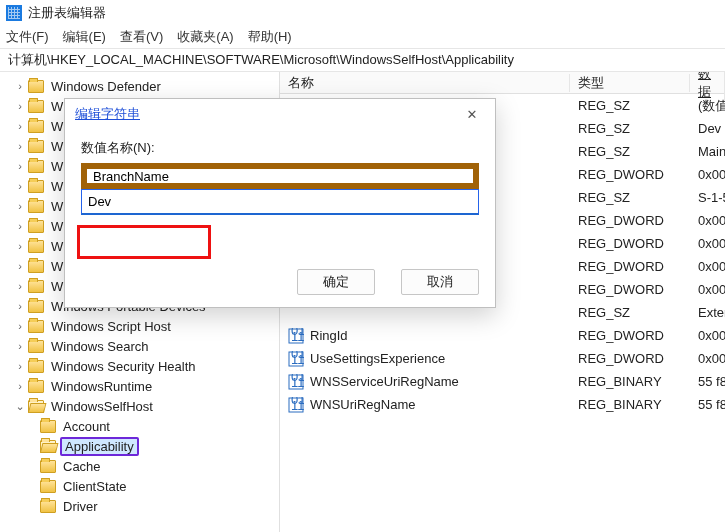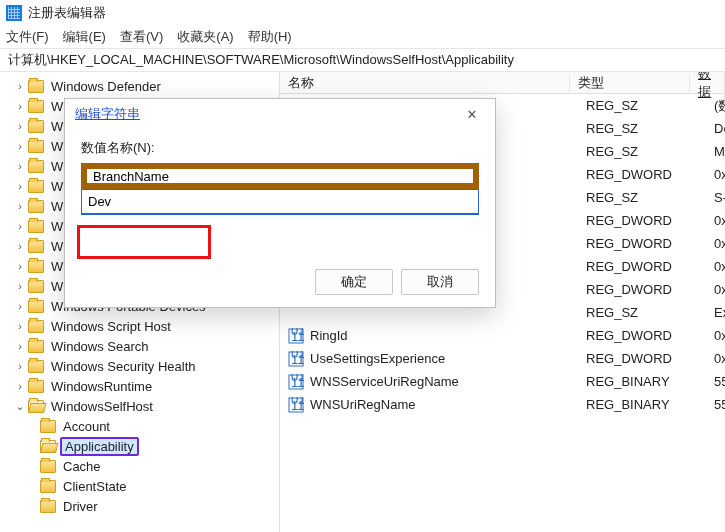--- a/index.html
+++ b/index.html
@@ -40,37 +40,37 @@
   .tree li .label { padding: 0 3px; }
   .tree li.selected .label { background: #cfe7ff; border:2px solid #6d28d9; border-radius:2px; padding: 0 3px; }
 
   
   .vheader { display:flex; height:22px; align-items:center; border-bottom:1px solid #e0e0e0; background:#fafafa;}
   .vheader .col { padding: 0 8px; border-right:1px solid #e6e6e6; font-weight:400; color:#222;}
   .col-name { width: 290px; }
   .col-type { width: 120px; }
   .col-data { flex:1;text-decoration:underline; }
   .rows { }
-  .row { display:flex; height:23px; align-items:center;gap:8px; }
+  .row { display:flex; height:23px; align-items:center; }
   .row .c { padding: 0 8px; overflow:hidden; white-space:nowrap;}
   .row .icon { width:16px; height:16px; margin-right:6px; display:inline-block; vertical-align:middle;}
   .row .name-wrap { display:flex; align-items:center; width:290px; padding-left:8px;}
   .row .c-type { width:120px; }
   .row .c-data { flex:1; }
 
   
   .dialog { position: absolute; left: 64px; top: 98px; width: 432px; height: 210px; background: #fff; border: 1px solid #bfbfbf; box-shadow: 0 8px 24px rgba(0,0,0,.18); }
   .dialog .dtitle { height: 30px; display:flex; align-items:center; padding: 0 10px; color:#1d4ed8;text-decoration:underline;}
   .dialog .dclose { position:absolute; right:6px; top:4px; width:34px; height:22px; display:flex; align-items:center; justify-content:center; color:#555; font-size:14px;}
   .dialog .dbody { padding: 8px 16px 0 16px; }
   .dlabel { margin-top: 2px; margin-bottom: 6px; }
   .dinput { width: 100%; height: 26px; border:6px solid #a16207; background:#fff; padding: 2px 6px; font-size:13px; }
   .dinput.ro { background:#fff; }
   .dinput.active { border:1px solid #2563eb; outline:none; border-bottom:2px solid #1d66d1;}
-  .dbtns { position:absolute; right:16px; bottom:12px; display:flex; gap:8px;}
+  .dbtns { position:absolute; right:16px; bottom:12px; display:flex; gap:26px;}
   .dbtn { width:78px; height:26px; border:1px solid #c6c6c6; background:#fcfcfc; border-radius:2px; text-align:center; line-height:24px; cursor:default;}
   .red-box { position:absolute; border:3px solid #e11; pointer-events:none; }
 
 </style>
 </head>
 <body>
 
 <div class="titlebar">
   <span class="app-icon"></span>
   <span class="title">注册表编辑器</span>

